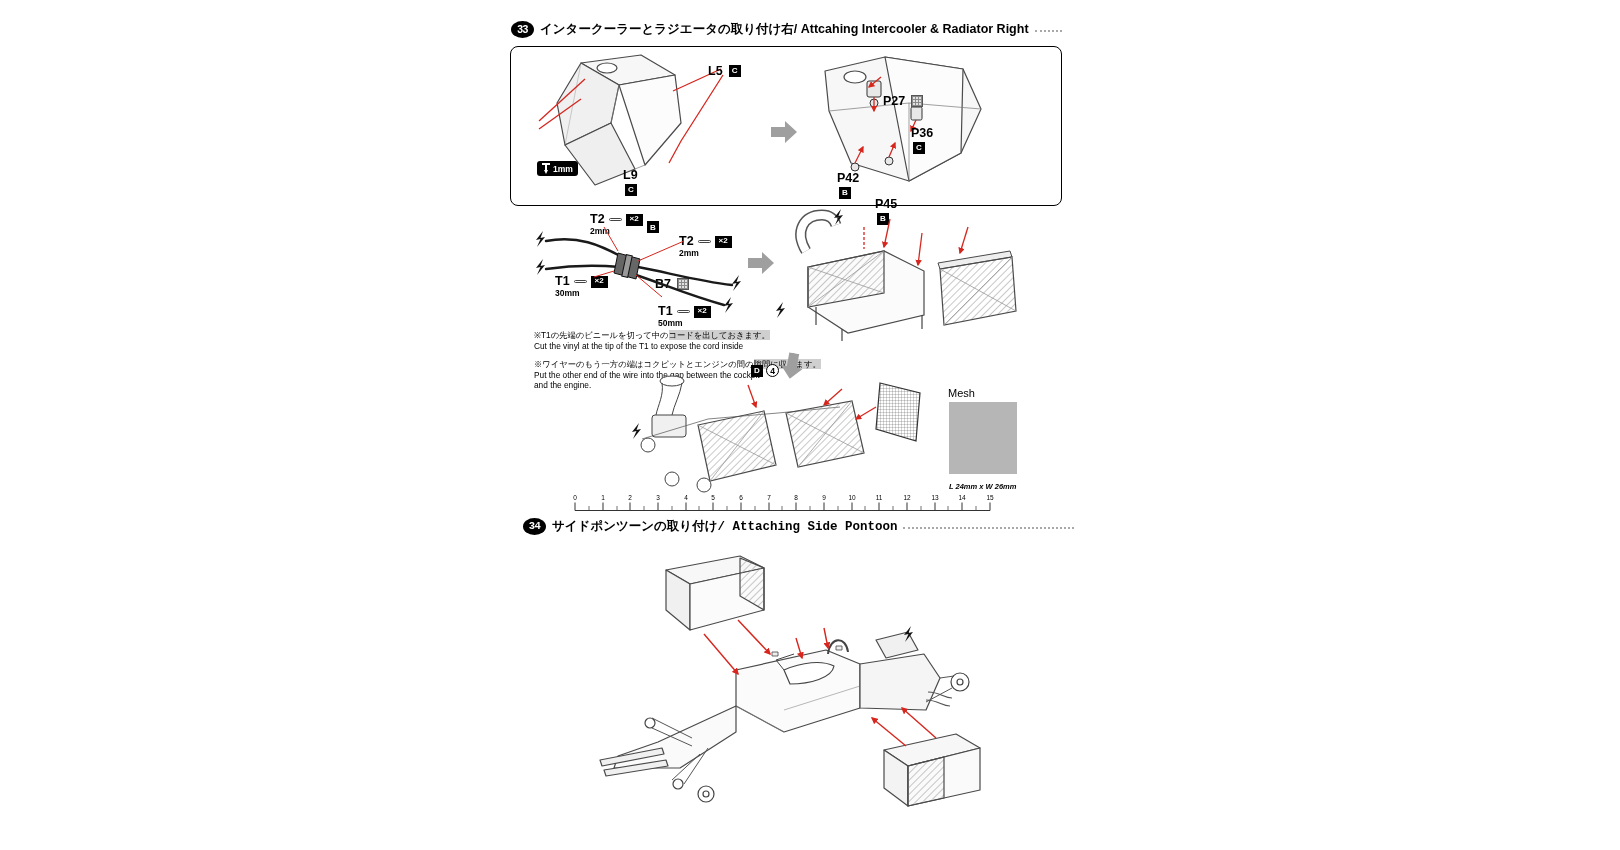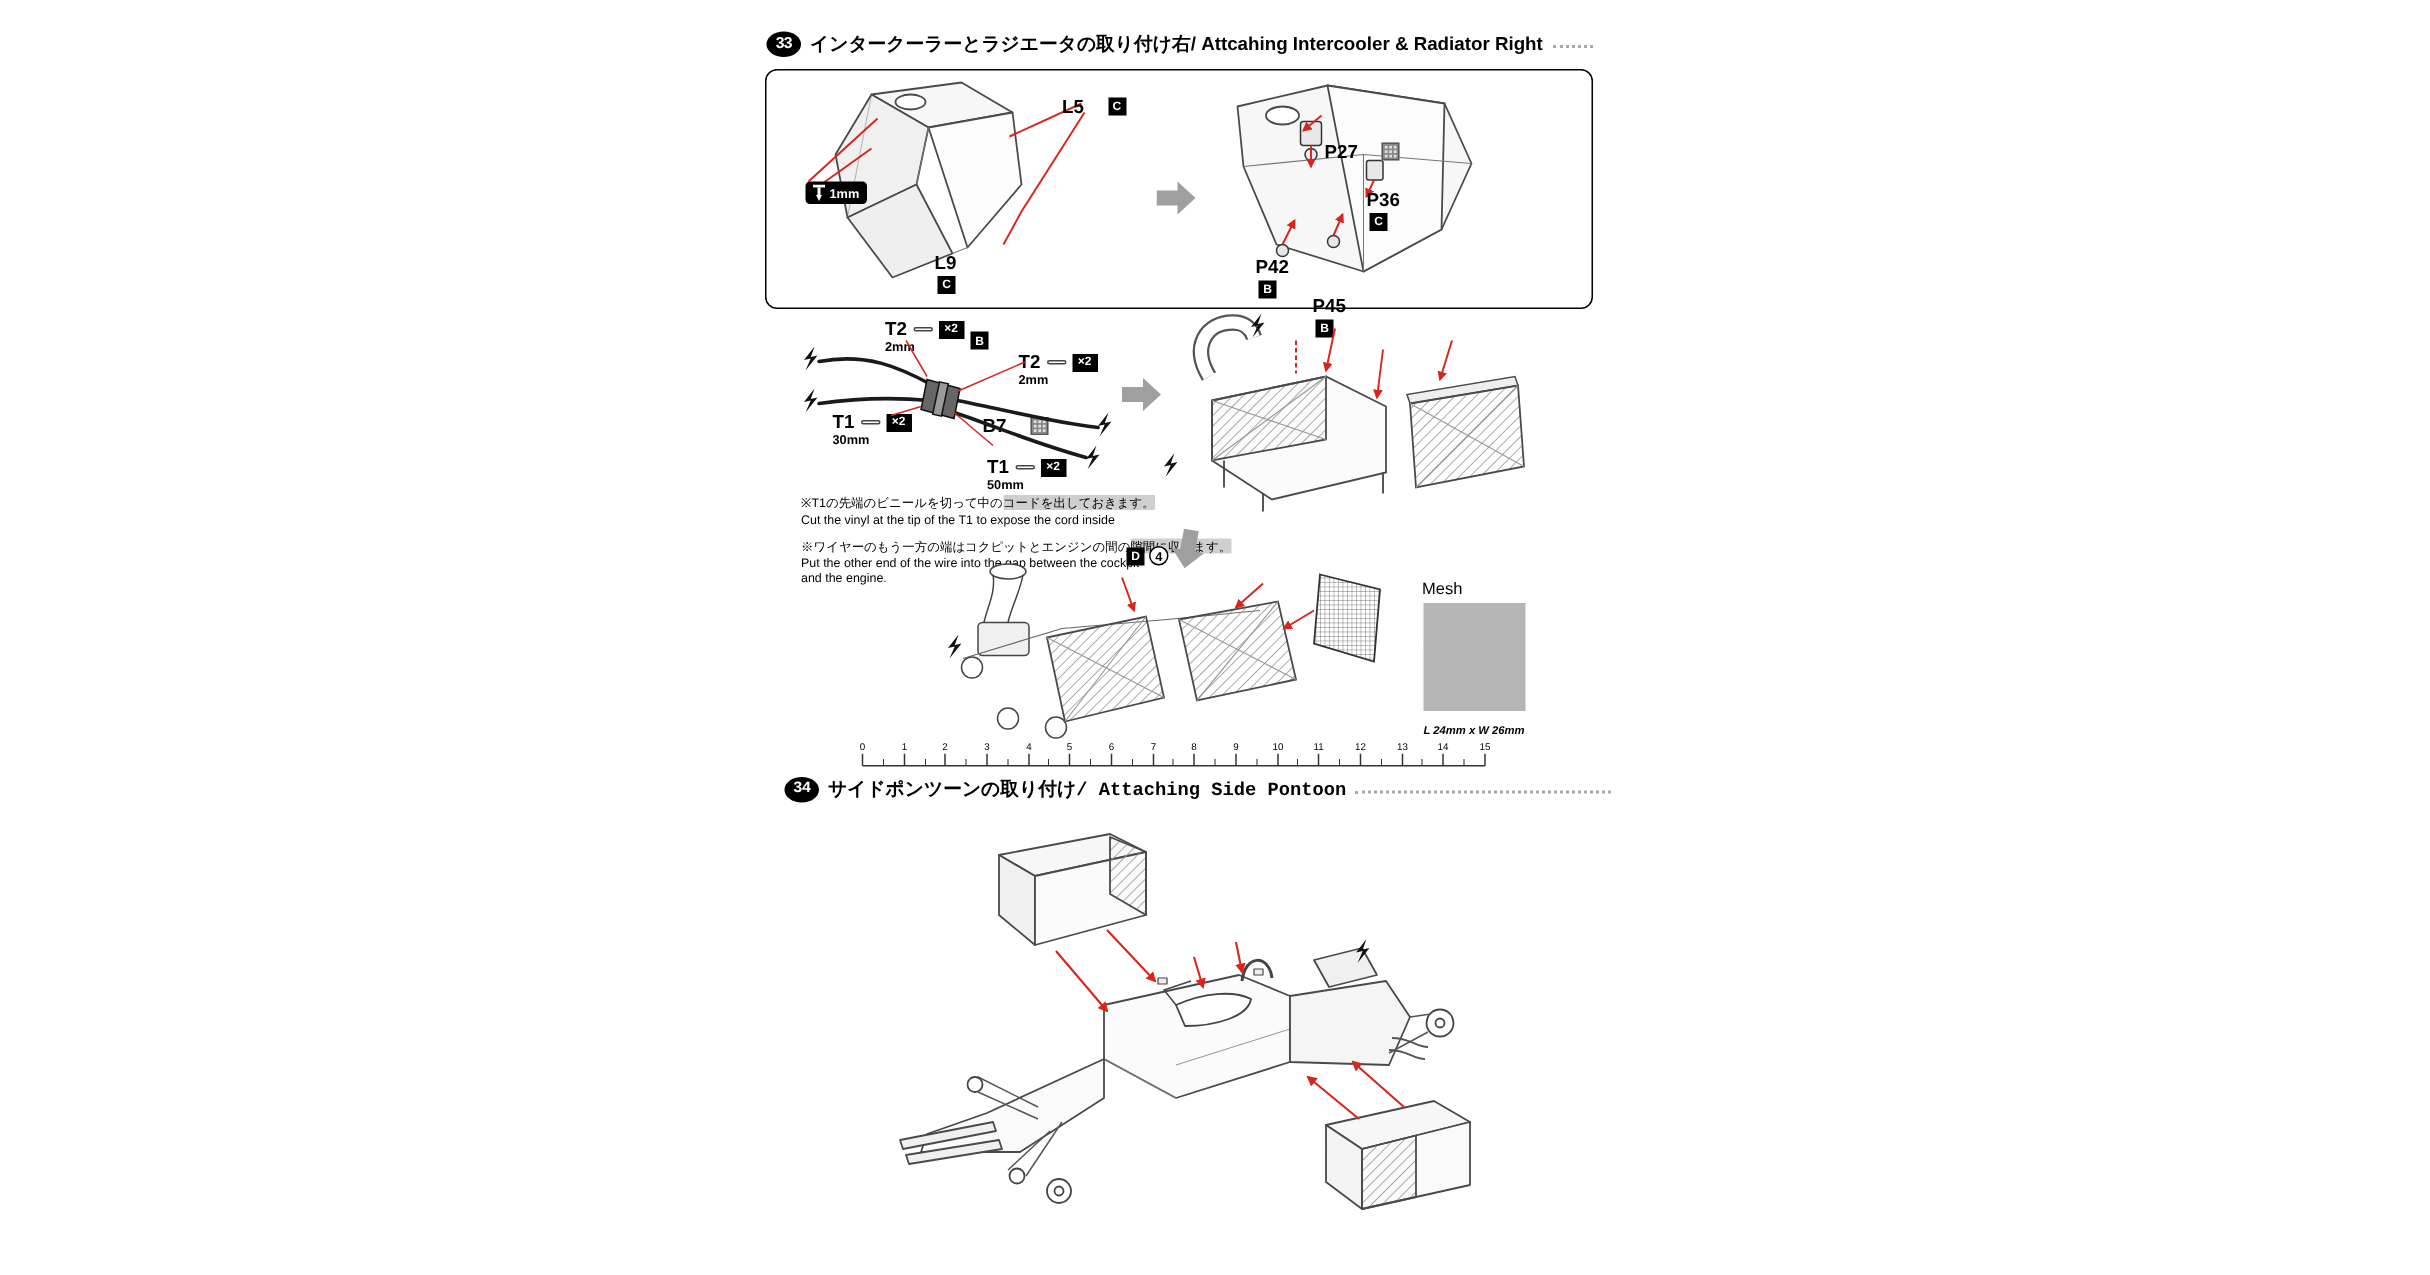--- a/index.html
+++ b/index.html
@@ -17,21 +17,21 @@
     font-size:10.5px; font-weight:bold; display:flex; align-items:center; justify-content:center;
     flex:0 0 auto; letter-spacing:-0.5px;
   }
   .steptitle { font-size:12.5px; font-weight:bold; white-space:nowrap; }
   .dots { flex:1; border-top:2.2px dotted #a8a8a8; margin-top:3px; min-width:8px; }
 
   
   .box { position:absolute; border:1.6px solid #000; border-radius:8px; background:#fff; }
 
   
-  .plabel { position:absolute; display:flex; align-items:center; gap:16px; font-weight:bold; font-size:12.5px; line-height:1; }
+  .plabel { position:absolute; display:flex; align-items:center; gap:6px; font-weight:bold; font-size:12.5px; line-height:1; }
   .plabel.col { flex-direction:column; align-items:flex-start; gap:2px; }
   .plabel.col .badge { margin-left:2px; }
   .badge {
     width:12px; height:12px; background:#000; color:#fff; font-size:8px; font-weight:bold;
     display:inline-flex; align-items:center; justify-content:center; flex:0 0 auto;
   }
   .badge.x2 { width:17px; }
   .badge.gridpat {
     background-color:#e2e2e2;
     background-image:linear-gradient(#8a8a8a 1px, transparent 1px), linear-gradient(90deg,#8a8a8a 1px, transparent 1px);
@@ -39,21 +39,21 @@
   }
 
   
   .wlabel { position:absolute; font-size:12.5px; font-weight:bold; line-height:1.1; }
   .wl-top { display:flex; align-items:center; gap:4px; }
   .tube { width:13px; height:3px; background:#fff; border:1px solid #444; border-radius:2px; flex:0 0 auto; }
   .wlen { font-size:8.5px; font-weight:bold; }
 
   .drill-tag {
     position:absolute; background:#000; color:#fff; border-radius:3px; height:15px;
-    display:flex; align-items:center; gap:3px; padding:0 5px; font-size:8.5px; font-weight:bold;
+    display:flex; align-items:center; gap:3px; padding:0 5px; font-size:8.5px; font-weight:bold;margin-top:40px;
   }
 
   
   .notes { position:absolute; width:238px; }
   .note { margin-bottom:7px; }
   .note .jp { font-size:8.3px; line-height:1.35; white-space:nowrap; }
   .note .en { font-size:8.3px; line-height:1.25; }
   .note .en.nowrap { white-space:nowrap; }
   .hl { background:#cfcfcf; }
 

